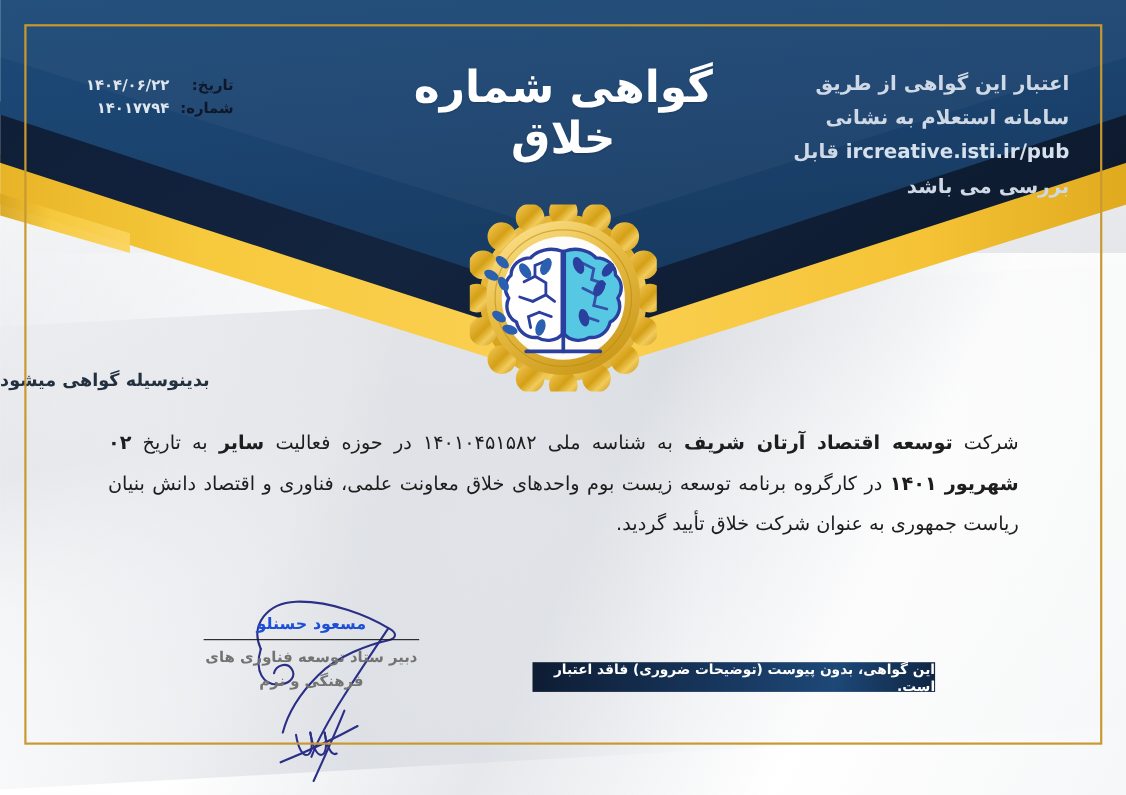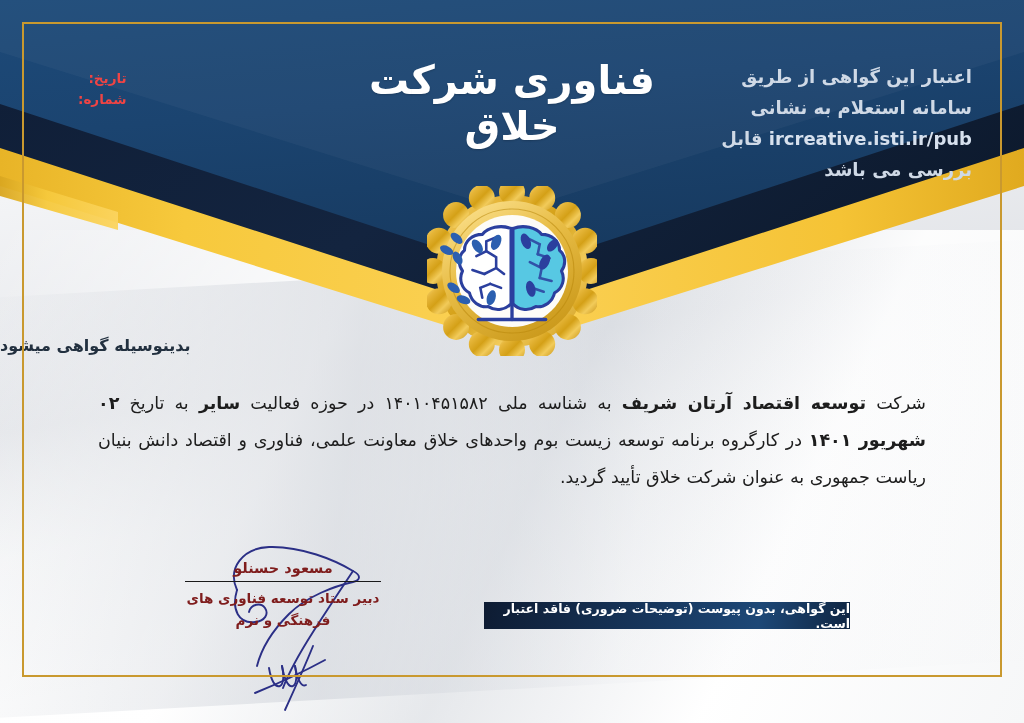--- a/index.html
+++ b/index.html
@@ -71,21 +71,21 @@
     display: flex;
     flex-direction: row;
     gap: 10px;
     color: #eef2f7;
     font-size: 13.5px;
     line-height: 1.55;
     direction: rtl;
     text-align: right;
     font-weight: 700;
   }
-  .meta-labels { color: #ef4444; font-weight: 700; text-align: right; }
+  .meta-labels { color: #0f172a; font-weight: 700; text-align: right; }
   .meta-values { color: #dfe6ee; font-weight: 700; letter-spacing: .2px; }
 
   .cert-title {
     position: absolute;
     right: 332px; top: 57px;
     width: 360px;
     text-align: center;
     color: #ffffff;
     font-size: 40px;
     font-weight: 700;
@@ -159,34 +159,34 @@
   }
   .sign-svg {
     position: absolute;
     left: 185px; top: 538px;
     width: 210px; height: 175px;
     z-index: 5;
     pointer-events: none;
   }
   .sign-name {
     position: relative;
-    color: #7f1d1d;
+    color: #1d4ed8;
     font-size: 14.5px;
     font-weight: 700;
     padding-bottom: 5px;
     z-index: 6;
   }
   .sign-rule {
     width: 196px;
     height: 1px;
     background: #1a1a1a;
     margin: 0 auto 6px auto;
   }
   .sign-title {
-    color: #7f1d1d;
+    color: #737373;
     font-size: 13.5px;
     font-weight: 700;
     line-height: 1.6;
     position: relative;
     z-index: 6;
   }
 
   
   .notice-bar {
     position: absolute;
@@ -250,23 +250,27 @@
     <path d="M 0,176 L 118,212 L 118,230 L 0,196 Z" fill="url(#gGoldL)" opacity="0.95"></path>
   </svg>
 
   <div class="hdr-text-layer">
 
     <div class="meta-block">
       <div class="meta-labels">
         <div>تاریخ:</div>
         <div>شماره:</div>
       </div>
+      <div class="meta-values">
+        <div>۱۴۰۴/۰۶/۲۲</div>
+        <div>۱۴۰۱۷۷۹۴</div>
+      </div>
     </div>
 
-    <div class="cert-title">فناوری شرکت خلاق</div>
+    <div class="cert-title">گواهی شماره خلاق</div>
 
     <div class="verify-note">
       <span>اعتبار این گواهی از طریق</span><br>
       <span>سامانه استعلام به نشانی</span><br>
       <span class="verify-url">ircreative.isti.ir/pub</span>
       <span>قابل</span><br>
       <span>بررسی می باشد</span>
     </div>
   </div>
 

